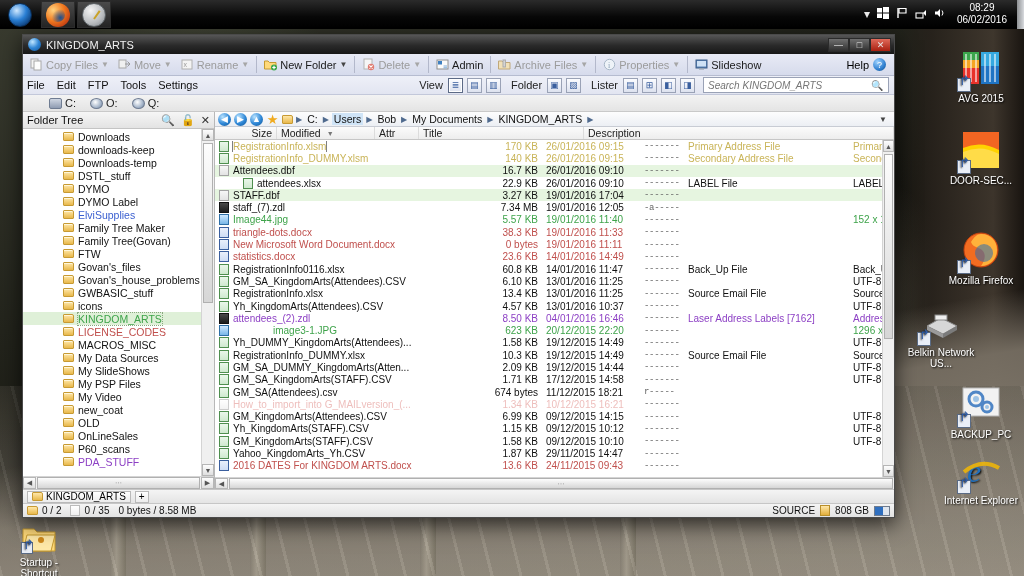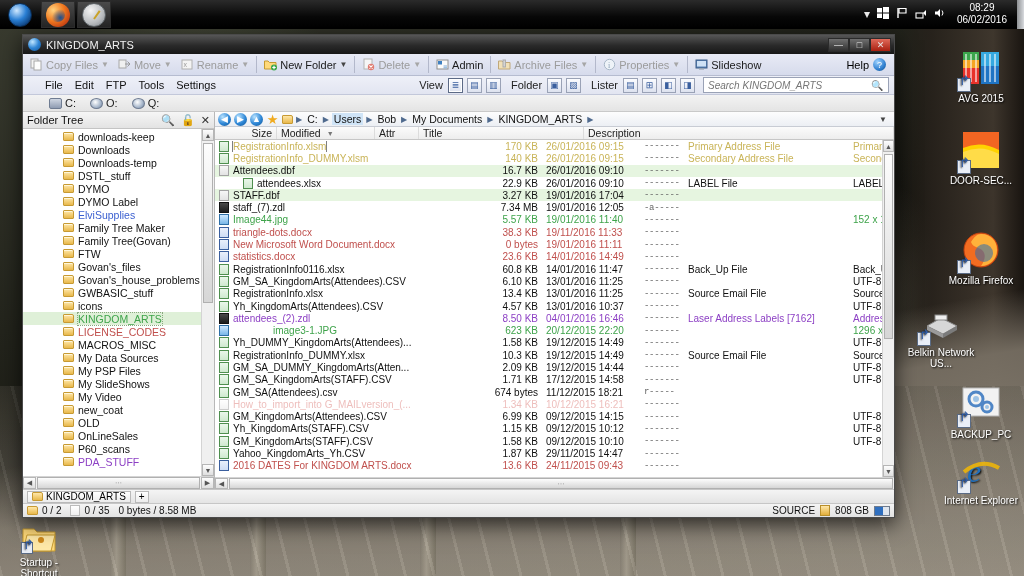--- a/index.html
+++ b/index.html
@@ -95,21 +95,21 @@
   .tbi .ci { width:13px;height:13px;display:inline-block; position:relative; }
   .sep { width:1px; height:17px; background:#b3b8cb; margin:0 2px; }
   .caret { font-size:8px; color:#444; }
   .tbi.dim .caret { color:#a6a6a6; }
   #help { margin-left:auto; display:flex; align-items:center; gap:4px; padding-right:5px; font-size:11px;}
   .help-o { width:13px;height:13px;border-radius:50%;background:radial-gradient(circle at 35% 30%,#9fd3ff,#2f7fd0 60%,#12497e);
     color:#fff;font-size:9px;display:flex;align-items:center;justify-content:center;}
 
   
   #menubar { height:19px; background:linear-gradient(180deg,#eef0f8,#e2e5f1);
-     border-bottom:1px solid #c3c8da; display:flex; align-items:center; padding-left:22px; gap:12px; }
+     border-bottom:1px solid #c3c8da; display:flex; align-items:center; padding-left:4px; gap:12px; }
   #menubar .mi { font-size:11px; color:#111; }
   #viewbar { margin-left:auto; display:flex; align-items:center; gap:4px; padding-right:5px; }
   .vlabel { font-size:11px; color:#222; margin-right:1px;}
   .vbtn { width:15px;height:15px;border:1px solid #9aa2b6;background:linear-gradient(180deg,#fbfcff,#dde2ef);
      display:flex;align-items:center;justify-content:center;font-size:9px;color:#3a5f9e;}
   .vbtn.sel { border:1px solid #5c6a86; box-shadow:inset 0 0 0 1px #fff; }
   #searchbox { width:186px; height:16px; background:#fff; border:1px solid #9aa2b6;
      display:flex; align-items:center; padding:0 4px; margin-left:4px; }
   #searchbox input { border:none; outline:none; width:100%; font-size:10px; font-style:italic; color:#8d8d8d;
      font-family:"Liberation Sans",sans-serif; background:transparent;}
@@ -503,28 +503,28 @@
         <span>Folder Tree</span>
         <span class="hicons">
           <span>🔍</span>
           <span>🔓</span>
           <span>✕</span>
         </span>
       </div>
       <div id="tree-list">
           <div class="tnode">
             <span class="fi"></span>
+            <span class="lbl" style="color: rgb(17, 17, 17);">Downloads</span>
+          </div>
+          <div class="tnode">
+            <span class="fi"></span>
             <span class="lbl" style="color: rgb(17, 17, 17);">downloads-keep</span>
           </div>
           <div class="tnode">
             <span class="fi"></span>
-            <span class="lbl" style="color: rgb(17, 17, 17);">Downloads</span>
-          </div>
-          <div class="tnode">
-            <span class="fi"></span>
             <span class="lbl" style="color: rgb(17, 17, 17);">Downloads-temp</span>
           </div>
           <div class="tnode">
             <span class="fi"></span>
             <span class="lbl" style="color: rgb(17, 17, 17);">DSTL_stuff</span>
           </div>
           <div class="tnode">
             <span class="fi"></span>
             <span class="lbl" style="color: rgb(17, 17, 17);">DYMO</span>
           </div>
@@ -575,25 +575,25 @@
           <div class="tnode">
             <span class="fi"></span>
             <span class="lbl" style="color: rgb(17, 17, 17);">MACROS_MISC</span>
           </div>
           <div class="tnode">
             <span class="fi"></span>
             <span class="lbl" style="color: rgb(17, 17, 17);">My Data Sources</span>
           </div>
           <div class="tnode">
             <span class="fi"></span>
+            <span class="lbl" style="color: rgb(17, 17, 17);">My SlideShows</span>
+          </div>
+          <div class="tnode">
+            <span class="fi"></span>
             <span class="lbl" style="color: rgb(17, 17, 17);">My PSP Files</span>
-          </div>
-          <div class="tnode">
-            <span class="fi"></span>
-            <span class="lbl" style="color: rgb(17, 17, 17);">My SlideShows</span>
           </div>
           <div class="tnode">
             <span class="fi"></span>
             <span class="lbl" style="color: rgb(17, 17, 17);">My Video</span>
           </div>
           <div class="tnode">
             <span class="fi"></span>
             <span class="lbl" style="color: rgb(17, 17, 17);">new_coat</span>
           </div>
           <div class="tnode">
@@ -750,21 +750,21 @@
             <div style="flex: 1 1 0%; color: rgb(62, 163, 74);"><span>152 x 180 x 24 JPEG Image</span></div>
           </div>
           <div class="frow">
             <div class="c-name" style="width: 265px; color: rgb(192, 80, 77);">
               <span class="fico doc"></span>
               <span class="nm">triangle-dots.docx</span>
             </div>
             <div class="c-size" style="width: 62px; color: rgb(192, 80, 77);">
               <span>38.3 KB</span>
             </div>
-            <div class="c-mod" style="width: 98px; color: rgb(192, 80, 77);"><span>19/11/2016 11:33</span></div>
+            <div class="c-mod" style="width: 98px; color: rgb(192, 80, 77);"><span>19/01/2016 11:33</span></div>
             <div class="c-attr" style="width: 44px;"><span>-------</span></div>
             <div style="width: 165px; color: rgb(17, 17, 17);"><span></span></div>
             <div style="flex: 1 1 0%; color: rgb(17, 17, 17);"><span></span></div>
           </div>
           <div class="frow">
             <div class="c-name" style="width: 265px; color: rgb(192, 80, 77);">
               <span class="fico doc"></span>
               <span class="nm">New Microsoft Word Document.docx</span>
             </div>
             <div class="c-size" style="width: 62px; color: rgb(192, 80, 77);">

